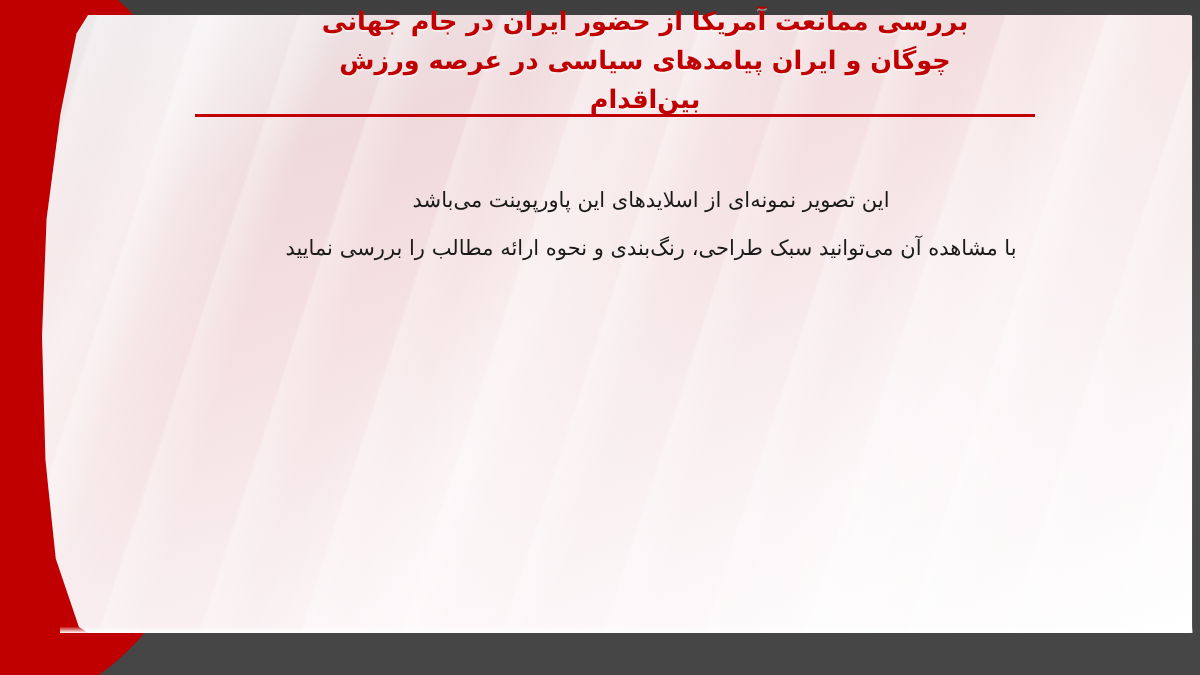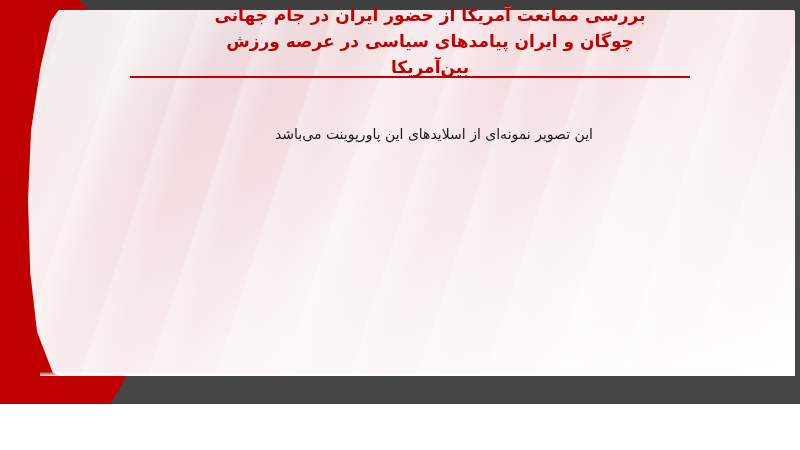--- a/index.html
+++ b/index.html
@@ -5,21 +5,21 @@
 <style>
   html, body {
     margin: 0;
     padding: 0;
     background: #ffffff;
   }
 
   #slide {
     position: relative;
     width: 800px;
-    height: 404px;
+    height: 450px;
     overflow: hidden;
     background: #fdba74;
     font-family: "DejaVu Sans", "Liberation Sans", sans-serif;
   }
 
   
   .frame-bg {
     position: absolute;
     inset: 0;
     background: linear-gradient(180deg, #3f3f3f 0%, #4d4d4d 50%, #454545 100%);
@@ -176,23 +176,24 @@
 
   <div class="panel"></div>
   <div class="panel-stripes"></div>
   <div class="panel-bottom-gloss"></div>
 
   <div class="content">
 
     <div class="title">
       <span class="title-line">بررسی ممانعت آمریکا از حضور ایران در جام جهانی</span>
       <span class="title-line">چوگان و ایران پیامدهای سیاسی در عرصه ورزش</span>
-      <span class="title-line">بین‌آمریکا</span>
+      <span class="title-line">بین‌اقدام</span>
     </div>
 
     <div class="title-rule"></div>
 
     <div class="body-text">
       <span class="body-line">این تصویر نمونه‌ای از اسلایدهای این پاورپوینت می‌باشد</span>
+      <span class="body-line">با مشاهده آن می‌توانید سبک طراحی، رنگ‌بندی و نحوه ارائه مطالب را بررسی نمایید</span>
     </div>
 
   </div>
 </div>
 
 </body></html>

